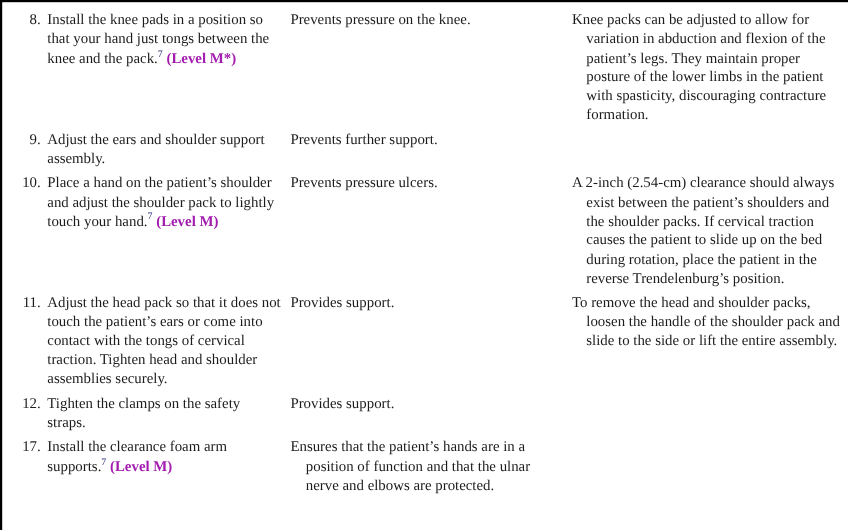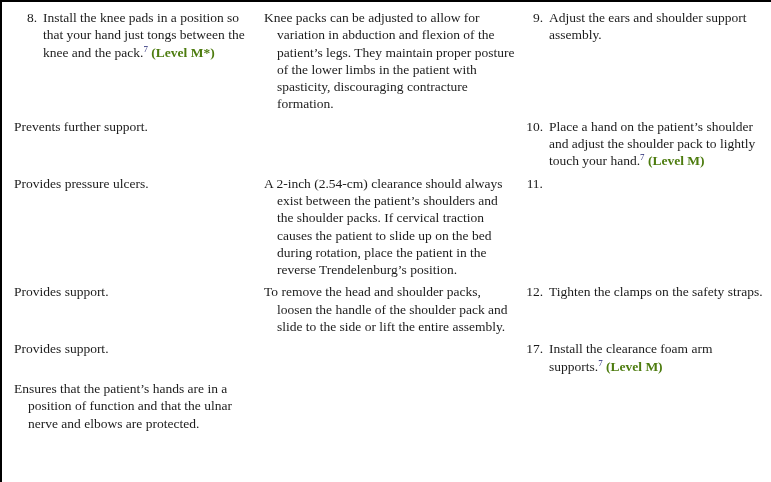--- a/index.html
+++ b/index.html
@@ -49,47 +49,49 @@
     padding-right: 4px;
   }
   .ref-sup {
     font-size: 9px;
     vertical-align: super;
     line-height: 0;
     color: #1b1f6e;
   }
   .level-label {
     font-weight: bold;
-    color: #4d7c0f;
+    color: #a21caf;
   }
 </style>
 </head>
 <body>
 
 <div class="page">
   <div class="proc-table">
       <div class="step-cell">
         <span class="step-number">8.</span>
         <span class="step-text-wrap"><span>Install the knee pads in a position so that your hand just tongs between the knee and the pack.</span><sup class="ref-sup">7</sup> <span class="level-label">(Level M*)</span></span>
       </div>
+      <div class="rationale-cell">Prevents pressure on the knee.</div>
       <div class="considerations-cell">Knee packs can be adjusted to allow for variation in abduction and flexion of the patient’s legs. They maintain proper posture of the lower limbs in the patient with spasticity, discouraging contracture formation.</div>
       <div class="step-cell">
         <span class="step-number">9.</span>
         <span class="step-text-wrap"><span>Adjust the ears and shoulder support assembly.</span></span>
       </div>
       <div class="rationale-cell">Prevents further support.</div>
       <div class="considerations-cell"></div>
       <div class="step-cell">
         <span class="step-number">10.</span>
         <span class="step-text-wrap"><span>Place a hand on the patient’s shoulder and adjust the shoulder pack to lightly touch your hand.</span><sup class="ref-sup">7</sup> <span class="level-label">(Level M)</span></span>
       </div>
-      <div class="rationale-cell">Provides pressure ulcers.</div>
+      <div class="rationale-cell">Prevents pressure ulcers.</div>
       <div class="considerations-cell">A 2-inch (2.54-cm) clearance should always exist between the patient’s shoulders and the shoulder packs. If cervical traction causes the patient to slide up on the bed during rotation, place the patient in the reverse Trendelenburg’s position.</div>
       <div class="step-cell">
         <span class="step-number">11.</span>
+        <span class="step-text-wrap"><span>Adjust the head pack so that it does not touch the patient’s ears or come into contact with the tongs of cervical traction. Tighten head and shoulder assemblies securely.</span></span>
       </div>
       <div class="rationale-cell">Provides support.</div>
       <div class="considerations-cell">To remove the head and shoulder packs, loosen the handle of the shoulder pack and slide to the side or lift the entire assembly.</div>
       <div class="step-cell">
         <span class="step-number">12.</span>
         <span class="step-text-wrap"><span>Tighten the clamps on the safety straps.</span></span>
       </div>
       <div class="rationale-cell">Provides support.</div>
       <div class="considerations-cell"></div>
       <div class="step-cell">

